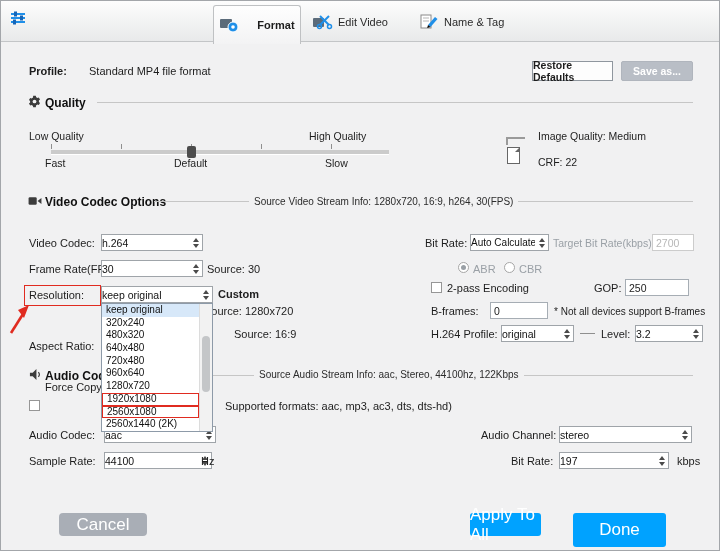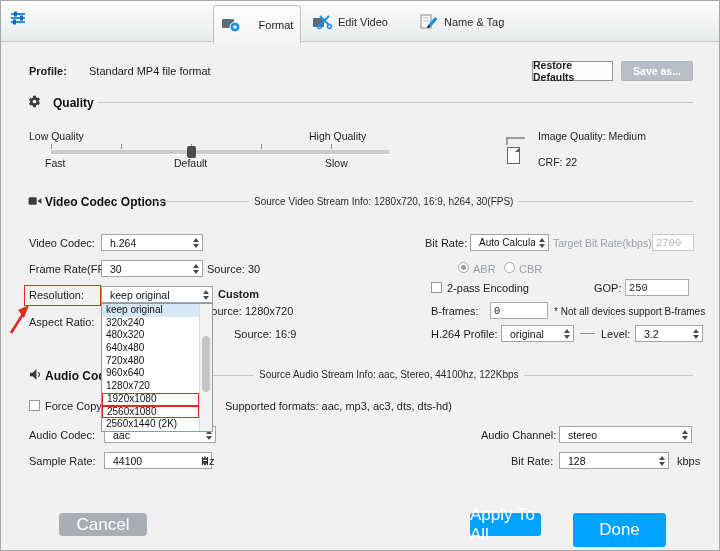--- a/index.html
+++ b/index.html
@@ -12,30 +12,30 @@
   .lbl{position:absolute;font-size:11px;color:#1d1d1d;white-space:nowrap;line-height:13px}
   .sm{font-size:10px}
   .md{font-size:10.5px}
   .gray{color:#9aa0a6}
   .bold{font-weight:bold}
   .heading{position:absolute;font-size:12px;font-weight:bold;color:#101010;white-space:nowrap}
   .hr{position:absolute;height:1px;background:#c6c6c6}
   .srcinfo{position:absolute;font-size:10px;color:#2c2c2c;background:#f1f1f2;padding:0 5px;white-space:nowrap;line-height:12px}
 
   .tabbar{position:absolute;left:0;top:0;width:100%;height:41px;background:linear-gradient(#fdfdfd,#e8e9ea);border-bottom:1px solid #c3c5c7;box-sizing:border-box}
-  .tab-active{position:absolute;left:212px;top:4px;width:86px;height:38px;background:linear-gradient(#fefefe,#f3f3f4);border:1px solid #bfc1c3;border-bottom:none;border-radius:3px 3px 0 0;display:flex;align-items:center;justify-content:center;gap:18px;font-size:11px;font-weight:normal;color:#1d1d1d;z-index:2}
+  .tab-active{position:absolute;left:212px;top:4px;width:86px;height:38px;background:linear-gradient(#fefefe,#f3f3f4);border:1px solid #bfc1c3;border-bottom:none;border-radius:3px 3px 0 0;display:flex;align-items:center;justify-content:center;gap:18px;font-size:11px;font-weight:bold;color:#1d1d1d;z-index:2}
   .tab{position:absolute;top:8px;height:26px;display:flex;align-items:center;gap:5px;font-size:11px;color:#2a2a2a}
 
   .combo{position:absolute;height:17px;background:#fff;border:1px solid #9fa4a9;box-sizing:border-box;display:flex;align-items:center;font-size:10.5px;color:#111}
-  .combo .txt{flex:1;padding-left:8px;overflow:hidden;white-space:nowrap}
+  .combo .txt{flex:1;padding-left:0;overflow:hidden;white-space:nowrap}
   .arrows{width:13px;height:100%;display:flex;flex-direction:column;align-items:center;justify-content:center;gap:2px}
   .tri-up{width:0;height:0;border-left:3px solid transparent;border-right:3px solid transparent;border-bottom:4px solid #4a4a4a}
   .tri-dn{width:0;height:0;border-left:3px solid transparent;border-right:3px solid transparent;border-top:4px solid #4a4a4a}
 
-  .inputbox{position:absolute;height:17px;background:#fff;border:1px solid #a6adb4;box-sizing:border-box;font-size:10.5px;color:#222;padding:0 3px;font-family:Liberation Mono, monospace;outline:none}
+  .inputbox{position:absolute;height:17px;background:#fff;border:1px solid #a6adb4;box-sizing:border-box;font-size:10.5px;color:#222;padding:0 3px;font-family:Liberation Sans, sans-serif;outline:none}
   .inputbox.disabled{color:#b7b7b7;border-color:#cccccc}
 
   .chk{position:absolute;width:11px;height:11px;background:#fff;border:1px solid #969696;box-sizing:border-box}
   .radio{position:absolute;width:11px;height:11px;border:1px solid #a6a6a6;border-radius:50%;background:#fff;box-sizing:border-box}
   .radio.sel::after{content:"";position:absolute;left:2px;top:2px;width:5px;height:5px;border-radius:50%;background:#9aa0a6}
 
   .btn{position:absolute;display:flex;align-items:center;justify-content:center;font-size:17px;box-sizing:border-box}
   .btn.white{background:#fdfdfd;border:1px solid #8f969e;color:#1d1d1d;font-weight:bold;font-size:10.5px}
   .btn.disabled{background:#b9bec6;color:#fff;border:1px solid #b0b5bd;border-radius:2px;font-weight:bold;font-size:10.5px}
   .btn.gray{background:#a9aeb6;color:#fff;border-radius:4px}
@@ -104,21 +104,21 @@
 
 <div class="lbl bold" style="left:28px;top:64px">Profile:</div>
 <div class="lbl" style="left:88px;top:64px">Standard MP4 file format</div>
 <div class="btn white" style="left:531px;top:60px;width:81px;height:20px">Restore Defaults</div>
 <div class="btn disabled" style="left:620px;top:60px;width:72px;height:20px">Save as...</div>
 
 <svg class="abs" style="left:27px;top:94px" width="13" height="13" viewBox="0 0 16 16">
   <path fill="#3c3c3c" d="M9.6 1l.4 1.9a5.5 5.5 0 011.5.9l1.8-.7 1.5 2.5-1.4 1.3a5.7 5.7 0 010 1.7l1.4 1.3-1.5 2.5-1.8-.7a5.5 5.5 0 01-1.5.9L9.6 15H6.4l-.4-1.9a5.5 5.5 0 01-1.5-.9l-1.8.7-1.5-2.5 1.4-1.3a5.7 5.7 0 010-1.7L1.2 6.1l1.5-2.5 1.8.7a5.5 5.5 0 011.5-.9L6.4 1h3.2z"></path>
   <circle cx="8" cy="8" r="2.3" fill="#f1f1f2"></circle>
 </svg>
-<div class="heading" style="left:52px;top:95px">Quality</div>
+<div class="heading" style="left:44px;top:95px">Quality</div>
 <div class="hr" style="left:96px;top:101px;width:596px"></div>
 
 <div class="lbl md" style="left:28px;top:129px">Low Quality</div>
 <div class="lbl md" style="left:308px;top:129px">High Quality</div>
 
 <div class="track"></div>
 <div class="tick" style="left:50px"></div>
 <div class="tick" style="left:120px"></div>
 <div class="tick" style="left:190px"></div>
 <div class="tick" style="left:260px"></div>
@@ -190,21 +190,21 @@
       <i class="tri-dn"></i>
     </span>
 </div>
 <div class="lbl bold" style="left:217px;top:287px">Custom</div>
 <div class="lbl" style="left:203px;top:304px">Source: 1280x720</div>
 
 <div class="lbl" style="left:430px;top:304px">B-frames:</div>
 <input class="inputbox" style="left: 489px; top: 301px; width: 58px;" value="0">
 <div class="lbl sm" style="left:553px;top:304px">* Not all devices support B-frames</div>
 
-<div class="lbl" style="left:28px;top:315px">Aspect Ratio:</div>
+<div class="lbl" style="left:28px;top:339px">Aspect Ratio:</div>
 <div class="lbl" style="left:233px;top:327px">Source: 16:9</div>
 <div class="lbl" style="left:430px;top:327px">H.264 Profile:</div>
 <div class="combo" style="left:500px;top:324px;width:73px">
   <span class="txt">original</span>
   <span class="arrows">
       <i class="tri-up"></i>
       <i class="tri-dn"></i>
     </span>
 </div>
 <div class="abs" style="left:579px;top:332px;width:15px;height:1px;background:#8f8f8f"></div>
@@ -219,21 +219,21 @@
 
 <svg class="abs" style="left:28px;top:367px" width="13" height="13" viewBox="0 0 14 14">
   <path fill="#3c3c3c" d="M1 5h3l4-4v12l-4-4H1z"></path>
   <path d="M10 4.5c1.6 1.4 1.6 3.6 0 5" fill="none" stroke="#3c3c3c" stroke-width="1.3"></path>
 </svg>
 <div class="heading" style="left:44px;top:368px">Audio Code</div>
 <div class="hr" style="left:110px;top:374px;width:582px"></div>
 <div class="srcinfo" style="left:253px;top:368px">Source Audio Stream Info: aac, Stereo, 44100hz, 122Kbps</div>
 
 <div class="chk" style="left:28px;top:399px"></div>
-<div class="lbl" style="left:44px;top:399px">Force Copy</div>
+<div class="lbl" style="left:44px;top:380px">Force Copy</div>
 <div class="lbl" style="left:224px;top:399px">Supported formats: aac, mp3, ac3, dts, dts-hd)</div>
 
 <div class="lbl" style="left:28px;top:428px">Audio Codec:</div>
 <div class="combo" style="left:103px;top:425px;width:112px">
   <span class="txt">aac</span>
   <span class="arrows">
       <i class="tri-up"></i>
       <i class="tri-dn"></i>
     </span>
 </div>
@@ -250,21 +250,21 @@
 <div class="combo" style="left:103px;top:451px;width:108px">
   <span class="txt">44100</span>
   <span class="arrows">
       <i class="tri-up"></i>
       <i class="tri-dn"></i>
     </span>
 </div>
 <div class="lbl" style="left:200px;top:454px">Hz</div>
 <div class="lbl" style="left:510px;top:454px">Bit Rate:</div>
 <div class="combo" style="left:558px;top:451px;width:110px">
-  <span class="txt">128</span>
+  <span class="txt">197</span>
   <span class="arrows">
       <i class="tri-up"></i>
       <i class="tri-dn"></i>
     </span>
 </div>
 <div class="lbl" style="left:676px;top:454px">kbps</div>
 
 <div class="listbox">
   <div class="opt selhl">keep original</div>
   <div class="opt">320x240</div>

